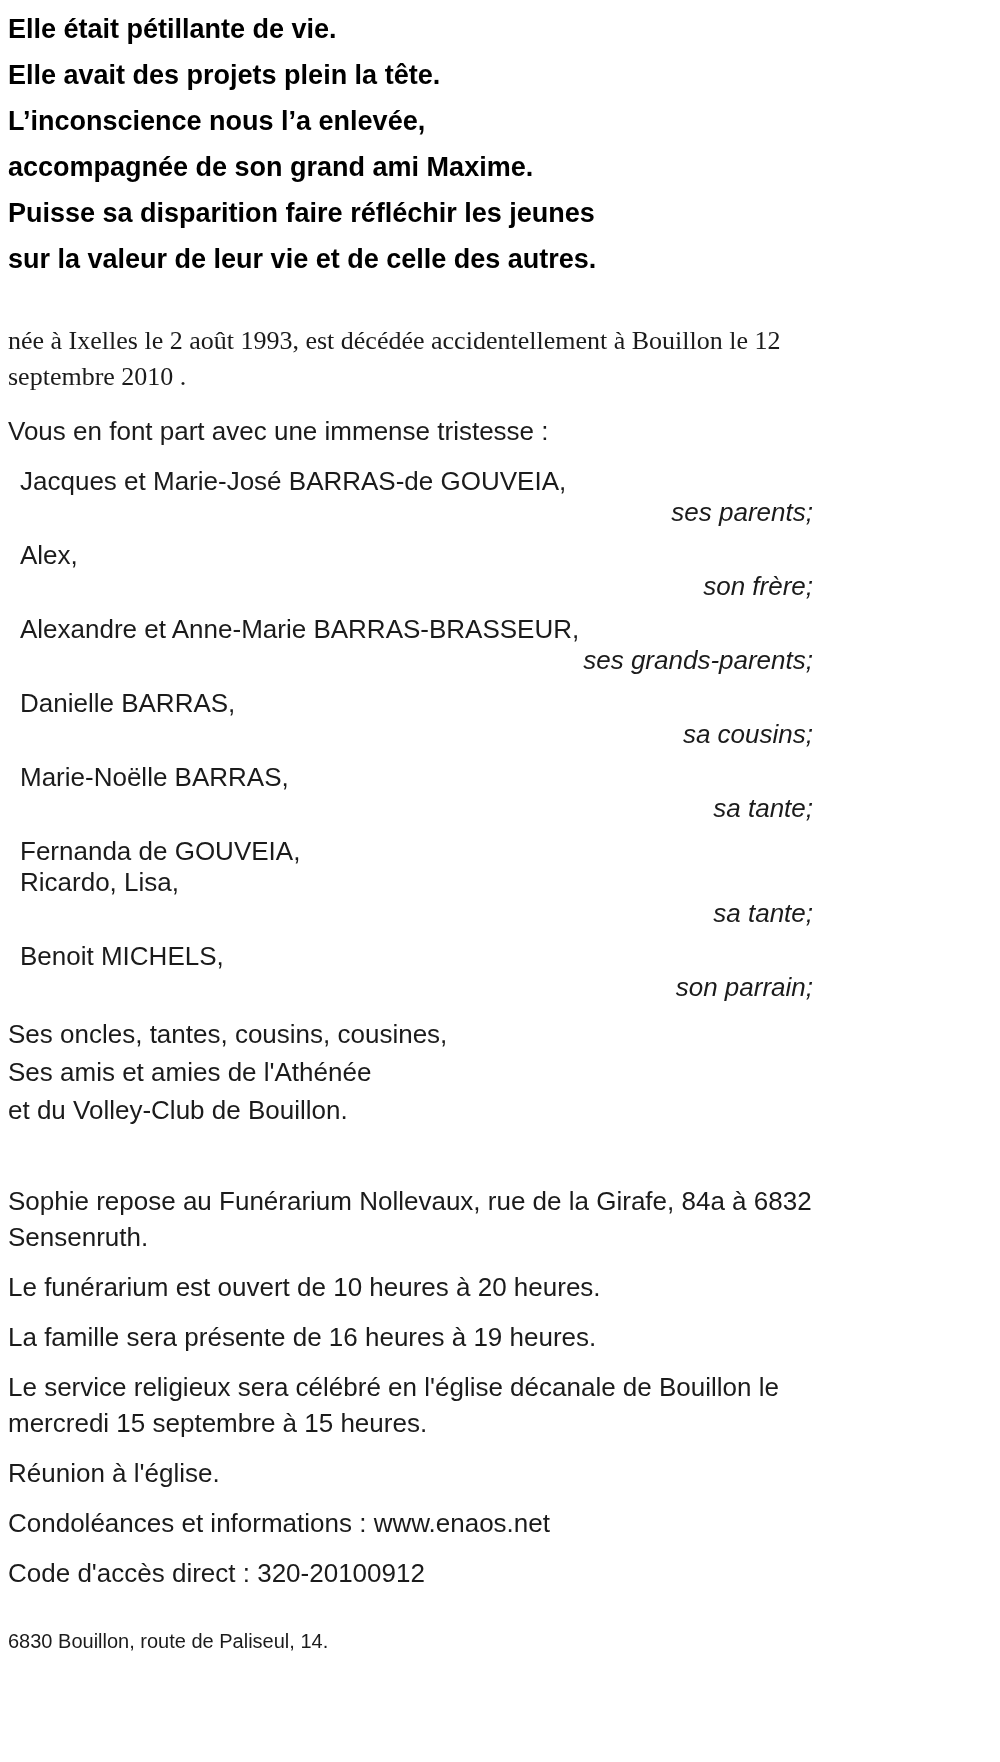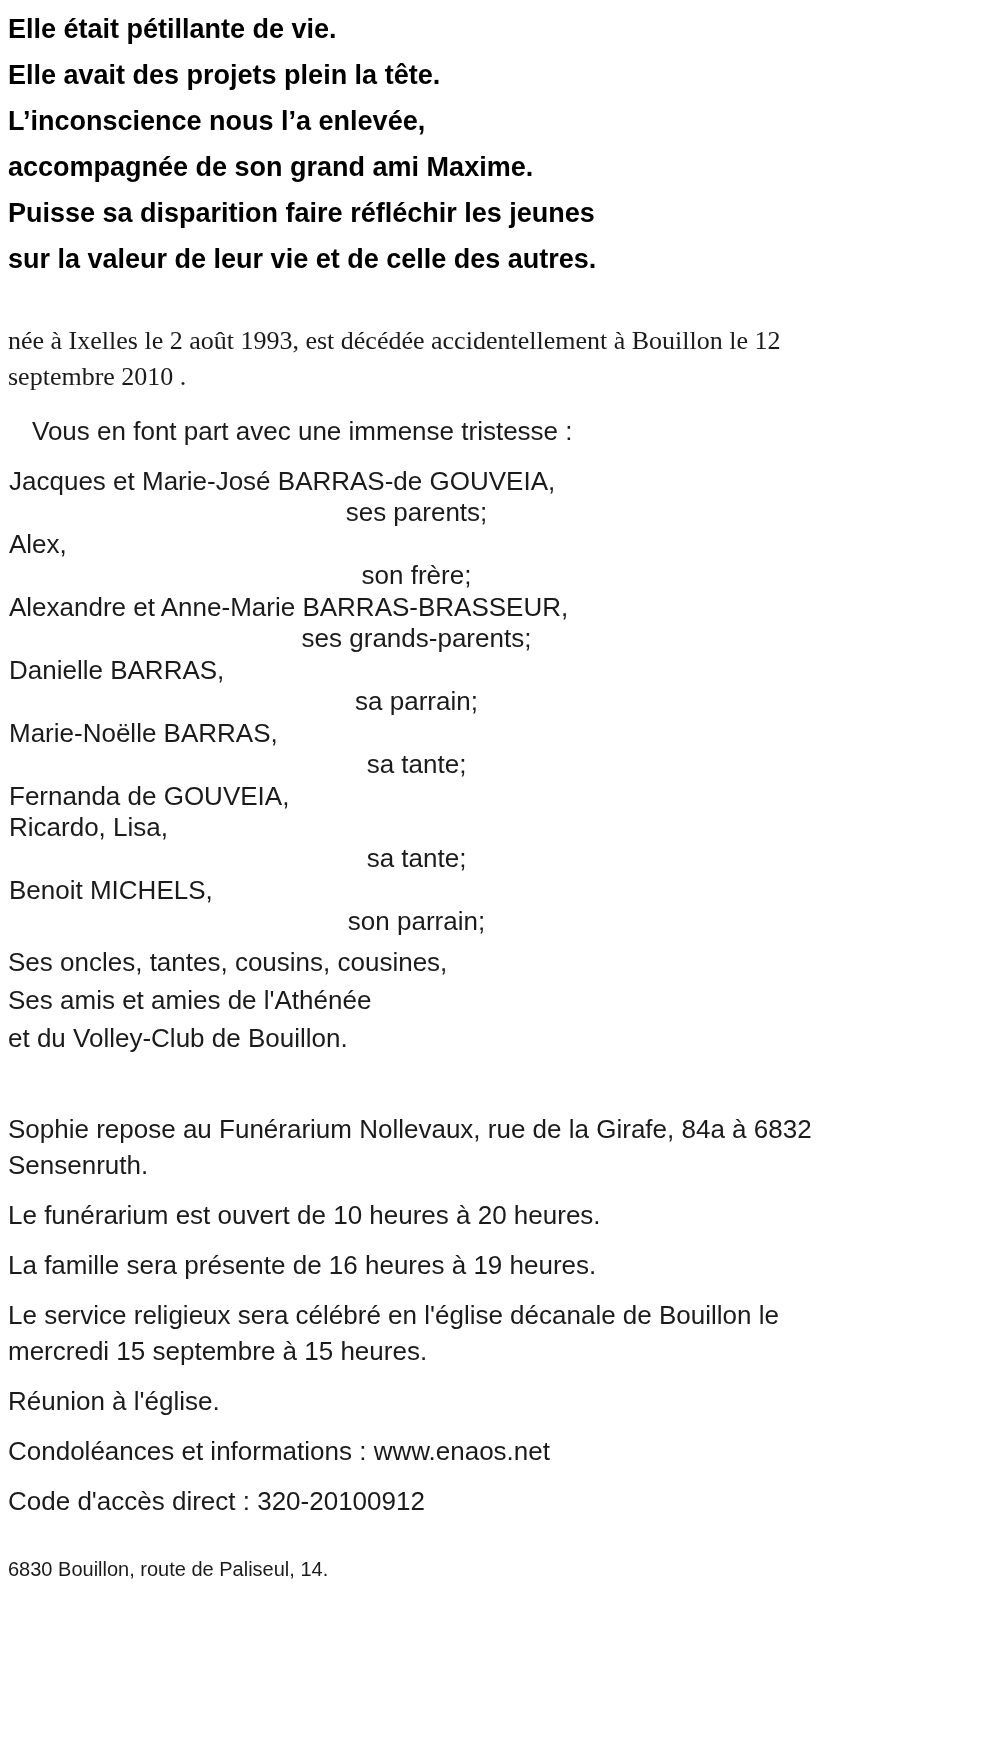--- a/index.html
+++ b/index.html
@@ -15,26 +15,26 @@
   .intro-line { white-space:nowrap; }
 
   .name-heading {
     margin:49px 0 0 0; padding:0;
     color:#000000; font-weight:700; font-size:47px; line-height:54px;
     letter-spacing:0.5px; white-space:nowrap;
   }
 
   .para { font-size:26px; line-height:36px; margin:0; }
   .p-notice { margin-top:41px;font-family:Liberation Serif, serif; }
-  .p-announce { margin-top:18px;margin-left:24px; }
+  .p-announce { margin-top:18px; }
 
   .family { margin-top:17px; font-size:26px; }
-  .family-row { margin:1px; }
+  .family-row { margin:12px; }
   .family-name { line-height:31px; white-space:nowrap; }
-  .family-relation { line-height:31px; text-align:center; }
+  .family-relation { line-height:31px; text-align:right; font-style:italic; }
 
   .others { margin-top:6px; font-size:26px; line-height:38px; }
 
   .arrangements { margin-top:54px; }
   .arrangements .para { margin-bottom:14px; }
 
   .footer-address { margin-top:32px; font-size:20px; line-height:36px; }
 </style>
 </head>
 <body>
@@ -66,21 +66,21 @@
     <div class="family-row">
       <div class="family-name">Alex,</div>
       <div class="family-relation">son frère;</div>
     </div>
     <div class="family-row">
       <div class="family-name">Alexandre et Anne-Marie BARRAS-BRASSEUR,</div>
       <div class="family-relation">ses grands-parents;</div>
     </div>
     <div class="family-row">
       <div class="family-name">Danielle BARRAS,</div>
-      <div class="family-relation">sa parrain;</div>
+      <div class="family-relation">sa cousins;</div>
     </div>
     <div class="family-row">
       <div class="family-name">Marie-Noëlle BARRAS,</div>
       <div class="family-relation">sa tante;</div>
     </div>
     <div class="family-row">
       <div class="family-name">Fernanda de GOUVEIA,</div>
       <div class="family-name">Ricardo, Lisa,</div>
       <div class="family-relation">sa tante;</div>
     </div>

